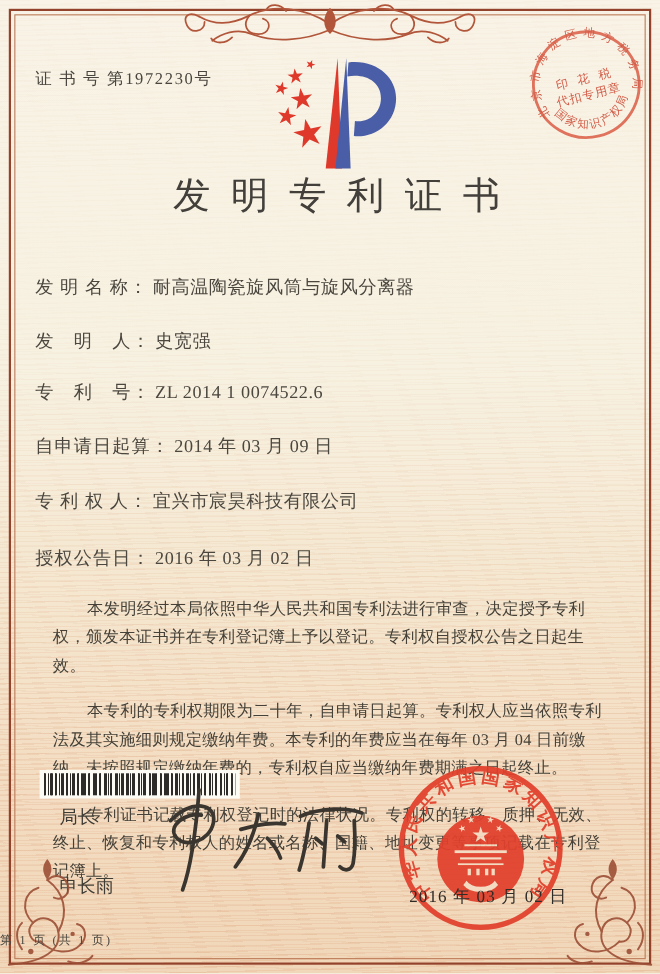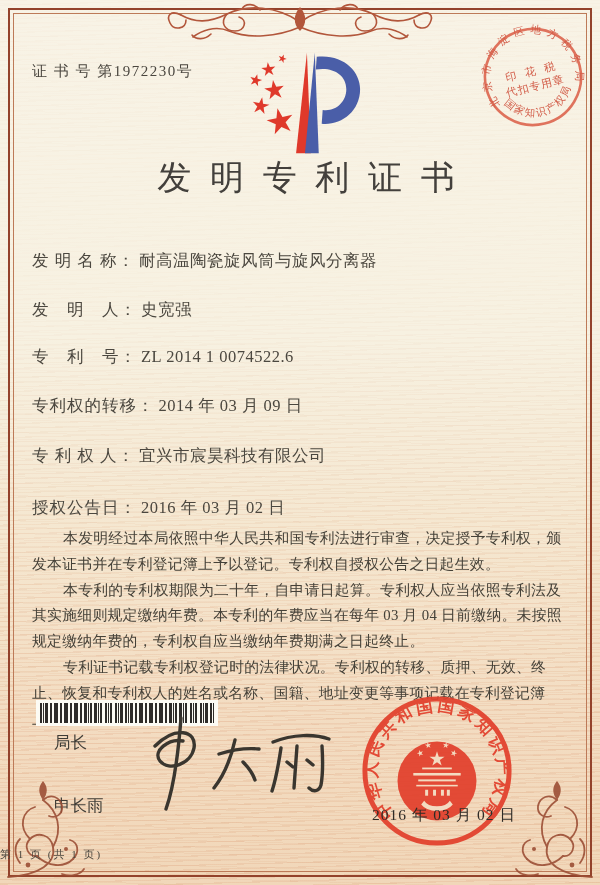--- a/index.html
+++ b/index.html
@@ -21,21 +21,21 @@
     mask-image:linear-gradient(180deg, rgba(0,0,0,.18) 0%, rgba(0,0,0,.10) 30%, rgba(0,0,0,.55) 55%, #000 78%);}
   .frame-outer{inset:8px;border:2px solid #93422b;}
   .frame-inner{inset:13px;border:1px solid #bd7a58;}
   .cert-no{left:32px;top:62px;font-size:15px;letter-spacing:1.5px;color:#4a463f;}
   .title{left:12px;right:0;top:155px;text-align:center;font-size:34px;color:#43403c;
     letter-spacing:.55em;text-indent:.55em;font-weight:500;}
   .row{left:32px;font-size:16.5px;color:#4b473f;white-space:nowrap;}
   .row .lab{letter-spacing:1px;}
   .row .val{margin-left:4px;letter-spacing:.5px;}
   .paras{left:32px;top:526px;width:537px;font-size:14.8px;line-height:25.8px;color:#454138;}
-  .paras p{margin:0;text-indent:2.1em;letter-spacing:.3px;}
+  .paras p{margin:16px;text-indent:2.1em;letter-spacing:.3px;}
   .barcode{left:36px;top:700px;width:182px;height:26px;background:#fcfbf4;}
   .barcode .bars{position:absolute;inset:3px 4px;
     background:
       repeating-linear-gradient(90deg,#2e2c29 0 2px, rgba(0,0,0,0) 2px 5px),
       repeating-linear-gradient(90deg,#2e2c29 0 1px, rgba(0,0,0,0) 1px 3.4px);}
   .sig-title{left:54px;top:732px;font-size:16.5px;color:#3f3c36;font-family:"Liberation Sans","DejaVu Sans",sans-serif;}
   .sig-name{left:54px;top:795px;font-size:16.5px;color:#3f3c36;font-family:"Liberation Sans","DejaVu Sans",sans-serif;}
   .seal-date{left:372px;top:805px;font-size:15.5px;color:#2f2b26;letter-spacing:1px;z-index:5;}
   .footer{left:0;width:512px;top:847px;text-align:left;font-size:11px;color:#4b473f;letter-spacing:2px;}
   .tax-stamp{left:478px;top:22px;width:110px;height:110px;transform:rotate(-14deg);opacity:.88;}
@@ -113,21 +113,21 @@
 <div class="abs row" style="top:250px">
   <span class="lab">发 明 名 称：</span><span class="val">耐高温陶瓷旋风筒与旋风分离器</span>
 </div>
 <div class="abs row" style="top:299px">
   <span class="lab">发　明　人：</span><span class="val">史宽强</span>
 </div>
 <div class="abs row" style="top:346px">
   <span class="lab">专　利　号：</span><span class="val">ZL 2014 1 0074522.6</span>
 </div>
 <div class="abs row" style="top:395px">
-  <span class="lab">专利权的转移：</span><span class="val">2014 年 03 月 09 日</span>
+  <span class="lab">自申请日起算：</span><span class="val">2014 年 03 月 09 日</span>
 </div>
 <div class="abs row" style="top:445px">
   <span class="lab">专 利 权 人：</span><span class="val">宜兴市宸昊科技有限公司</span>
 </div>
 <div class="abs row" style="top:497px">
   <span class="lab">授权公告日：</span><span class="val">2016 年 03 月 02 日</span>
 </div>
 
 <div class="abs paras">
   <p>本发明经过本局依照中华人民共和国专利法进行审查，决定授予专利权，颁发本证书并在专利登记簿上予以登记。专利权自授权公告之日起生效。</p>

